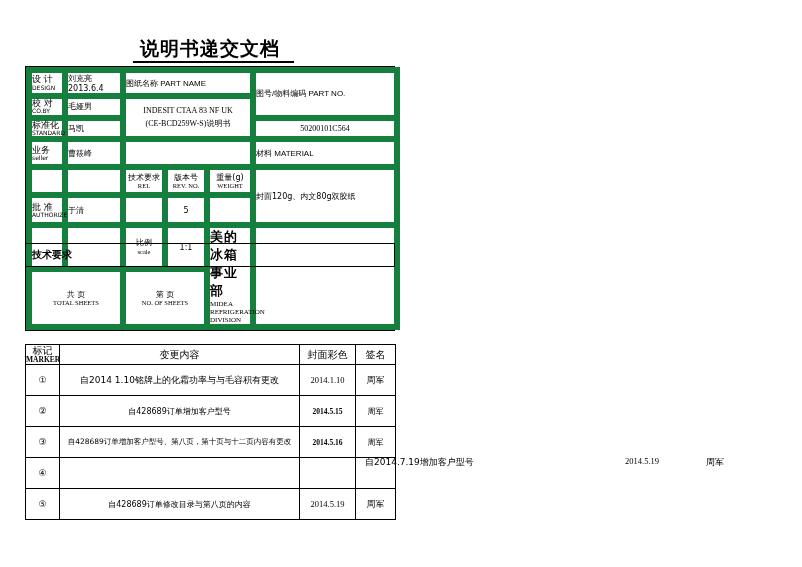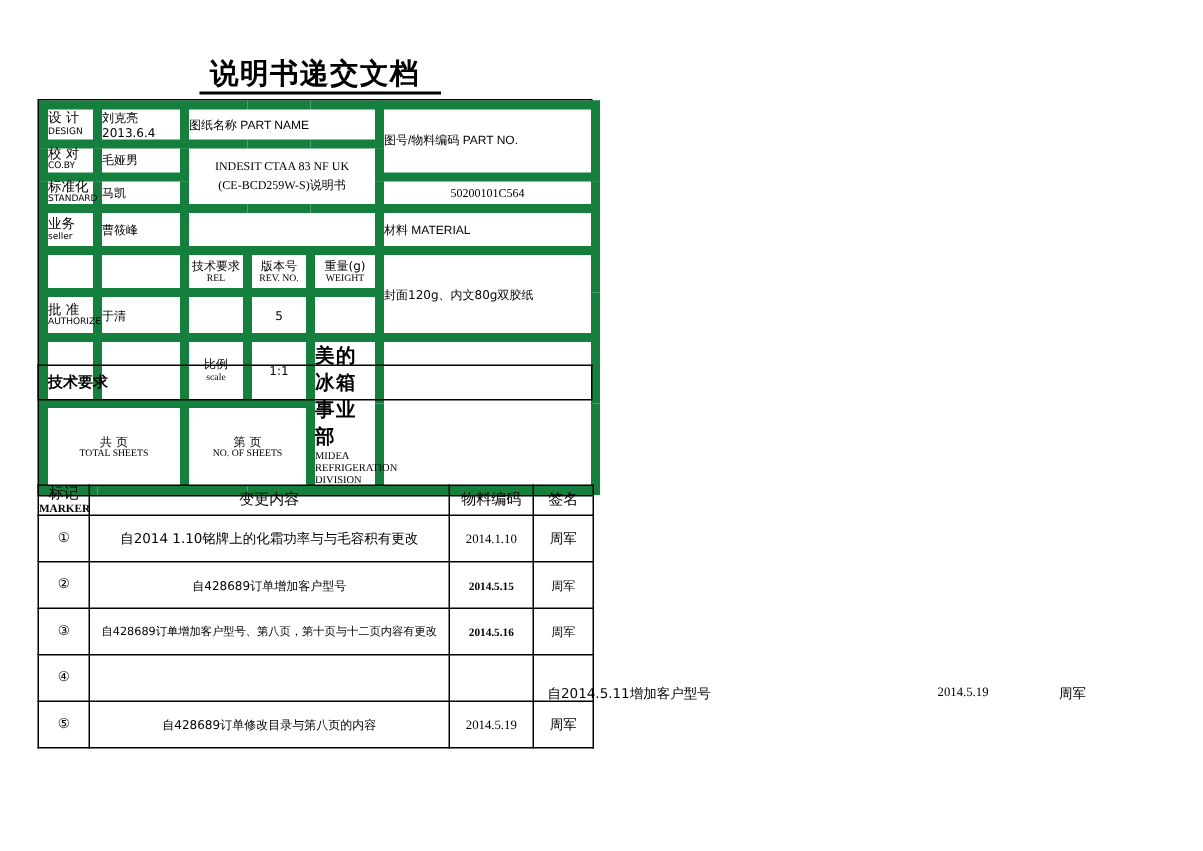--- a/index.html
+++ b/index.html
@@ -141,21 +141,21 @@
     font-size: 9.5px;
     line-height: 1.75;
     font-family: "DejaVu Sans", sans-serif;
   }
   .tech-body div { white-space: nowrap; }
 
   
   .change-block {
     position: absolute;
     left: 25px;
-    top: 323px;
+    top: 344px;
     width: 370px;
     box-sizing: border-box;
   }
   table.ch {
     border-collapse: collapse;
     width: 100%;
     table-layout: fixed;
   }
   table.ch td, table.ch th {
     border: 1px solid #000;
@@ -363,21 +363,21 @@
         <col style="width:56px">
         <col style="width:40px">
       </colgroup>
       <tbody>
           <tr>
         <td class="ch-h">
           <span>标记</span>
           <span class="en">MARKER</span>
         </td>
         <td class="ch-h">变更内容</td>
-        <td class="ch-h">物料编码</td>
+        <td class="ch-h">封面彩色</td>
         <td class="ch-h">签名</td>
       </tr>
 
       <tr>
         <td class="ch-mark">①</td>
         <td class="ch-cont">自2014 1.10铭牌上的化霜功率与与毛容积有更改</td>
         <td class="ch-date">2014.1.10</td>
         <td class="ch-sign">周军</td>
       </tr>
 
@@ -406,18 +406,18 @@
         <td class="ch-mark">⑤</td>
         <td class="ch-cont mid">自428689订单修改目录与第八页的内容</td>
         <td class="ch-date">2014.5.19</td>
         <td class="ch-sign">周军</td>
       </tr>
     </tbody>
       </table>
   </div>
 
   <div class="overflow-row">
-    <span class="of-text">自2014.5.11增加客户型号</span>
+    <span class="of-text">自2014.7.19增加客户型号</span>
     <span class="of-date">2014.5.19</span>
     <span class="of-sign">周军</span>
   </div>
 
 </div>
 
 </body></html>

